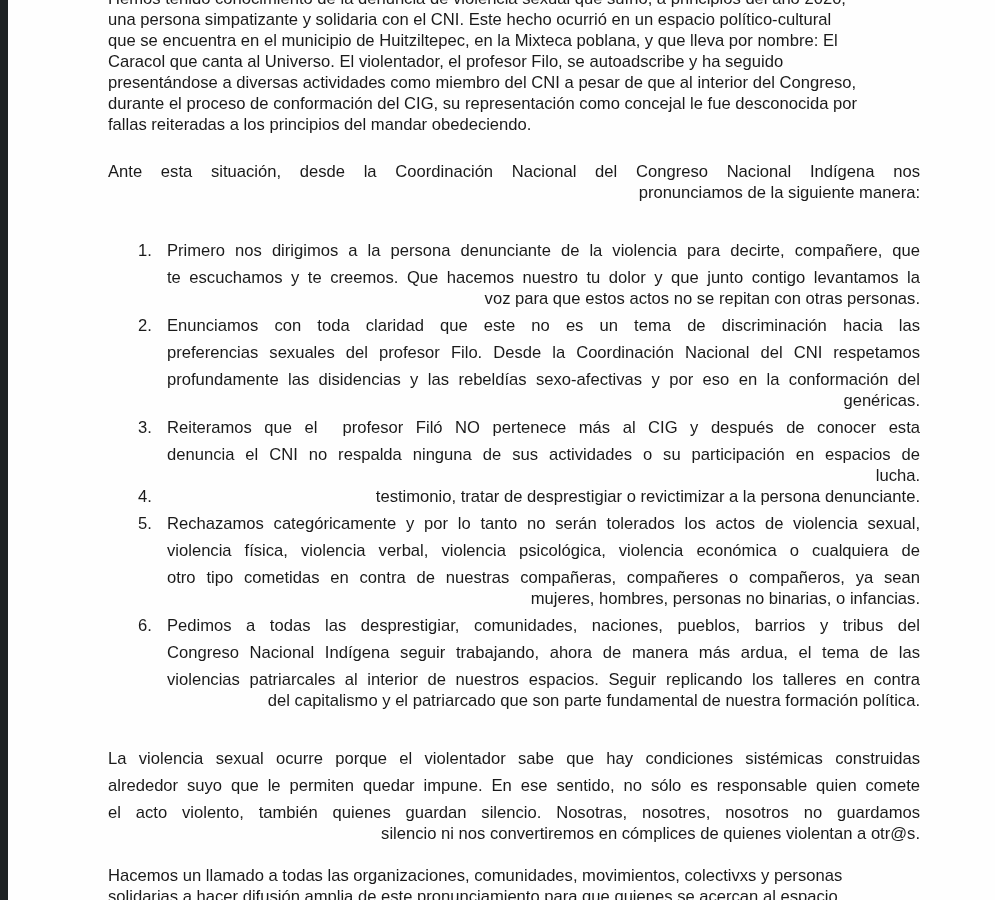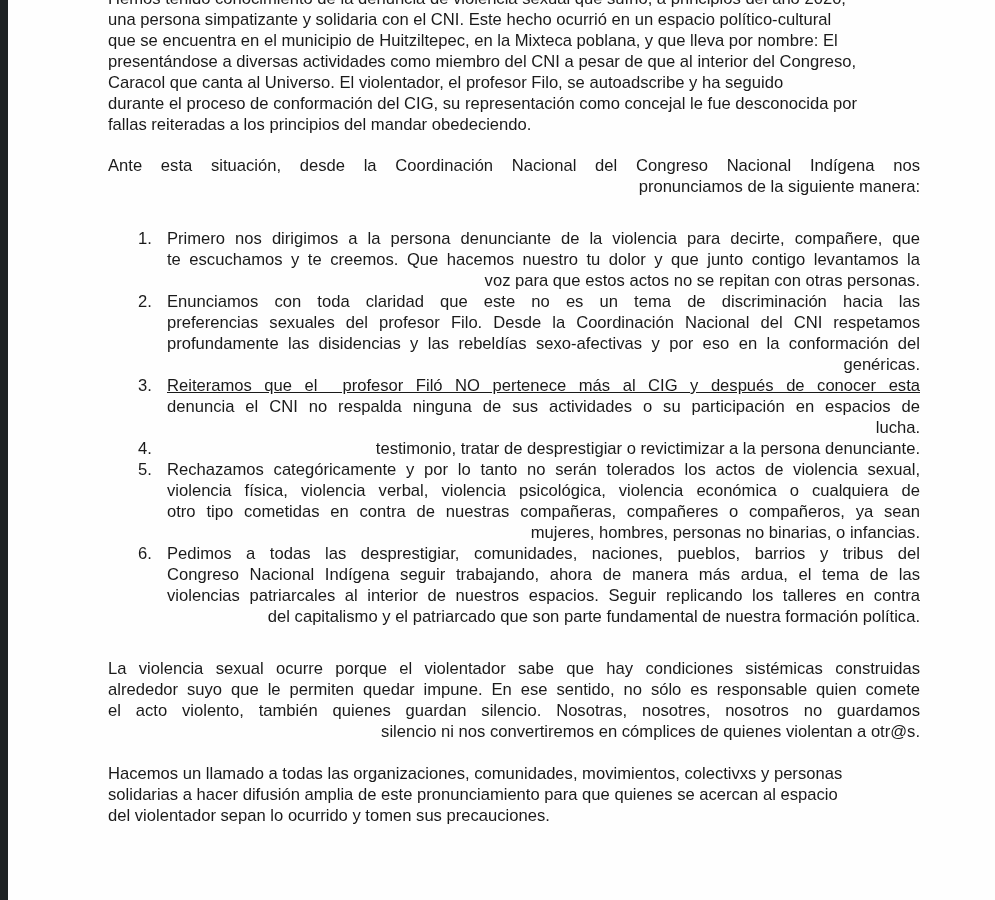--- a/index.html
+++ b/index.html
@@ -44,20 +44,21 @@
   .left { text-align: left; }
   .line {
     display: block;
     white-space: nowrap;
   }
   .jline {
     display: block;
     text-align: justify;
     text-align-last: justify;
     white-space: normal;
+    margin-top: 6px;
   }
   .lastline {
     display: block;
     text-align: right;
     white-space: nowrap;
   }
   .gap-20 { height: 20px; }
   .gap-31 { height: 31px; }
   .gap-21 { height: 21px; }
   ol.items {
@@ -81,22 +82,22 @@
 
 <div class="left-border"></div>
 
 <div class="page">
   <div class="doc">
 
     <p class="para left">
       <span class="line">Hemos tenido conocimiento de la denuncia de violencia sexual que sufrió, a principios del año 2020,</span>
       <span class="line">una persona simpatizante y solidaria con el CNI. Este hecho ocurrió en un espacio político-cultural</span>
       <span class="line">que se encuentra en el municipio de Huitziltepec, en la Mixteca poblana, y que lleva por nombre: El</span>
+      <span class="line">Caracol que canta al Universo. El violentador, el profesor Filo, se autoadscribe y ha seguido</span>
       <span class="line">presentándose a diversas actividades como miembro del CNI a pesar de que al interior del Congreso,</span>
-      <span class="line">Caracol que canta al Universo. El violentador, el profesor Filo, se autoadscribe y ha seguido</span>
       <span class="line">durante el proceso de conformación del CIG, su representación como concejal le fue desconocida por</span>
       <span class="line">fallas reiteradas a los principios del mandar obedeciendo.</span>
     </p>
 
     <div class="gap-20"></div>
 
     <p class="para">
       <span class="jline">Ante esta situación, desde la Coordinación Nacional del Congreso Nacional Indígena nos</span>
       <span class="lastline">pronunciamos de la siguiente manera:</span>
     </p>
@@ -112,21 +113,21 @@
       </li>
       <li>
         <span class="num">2.</span>
         <span class="jline">Enunciamos con toda claridad que este no es un tema de discriminación hacia las</span>
         <span class="jline">preferencias sexuales del profesor Filo. Desde la Coordinación Nacional del CNI respetamos</span>
         <span class="jline">profundamente las disidencias y las rebeldías sexo-afectivas y por eso en la conformación del</span>
         <span class="lastline">genéricas.</span>
       </li>
       <li>
         <span class="num">3.</span>
-        <span class="jline" style="white-space:pre-wrap;text-decoration:underline;">Reiteramos que el  profesor Filó NO pertenece más al CIG y después de conocer esta</span>
+        <span class="jline" style="white-space:pre-wrap;">Reiteramos que el  profesor Filó NO pertenece más al CIG y después de conocer esta</span>
         <span class="jline">denuncia el CNI no respalda ninguna de sus actividades o su participación en espacios de</span>
         <span class="lastline">lucha.</span>
       </li>
       <li>
         <span class="num">4.</span>
         <span class="lastline">testimonio, tratar de desprestigiar o revictimizar a la persona denunciante.</span>
       </li>
       <li>
         <span class="num">5.</span>
         <span class="jline">Rechazamos categóricamente y por lo tanto no serán tolerados los actos de violencia sexual,</span>

